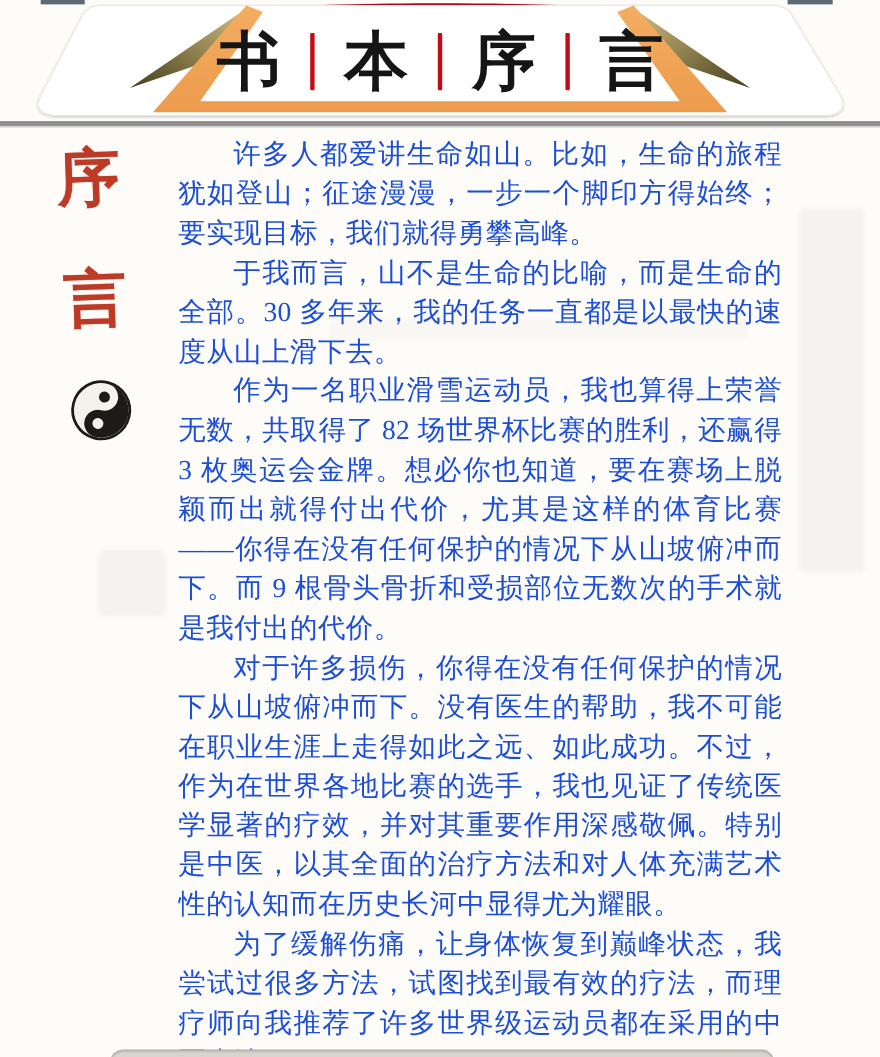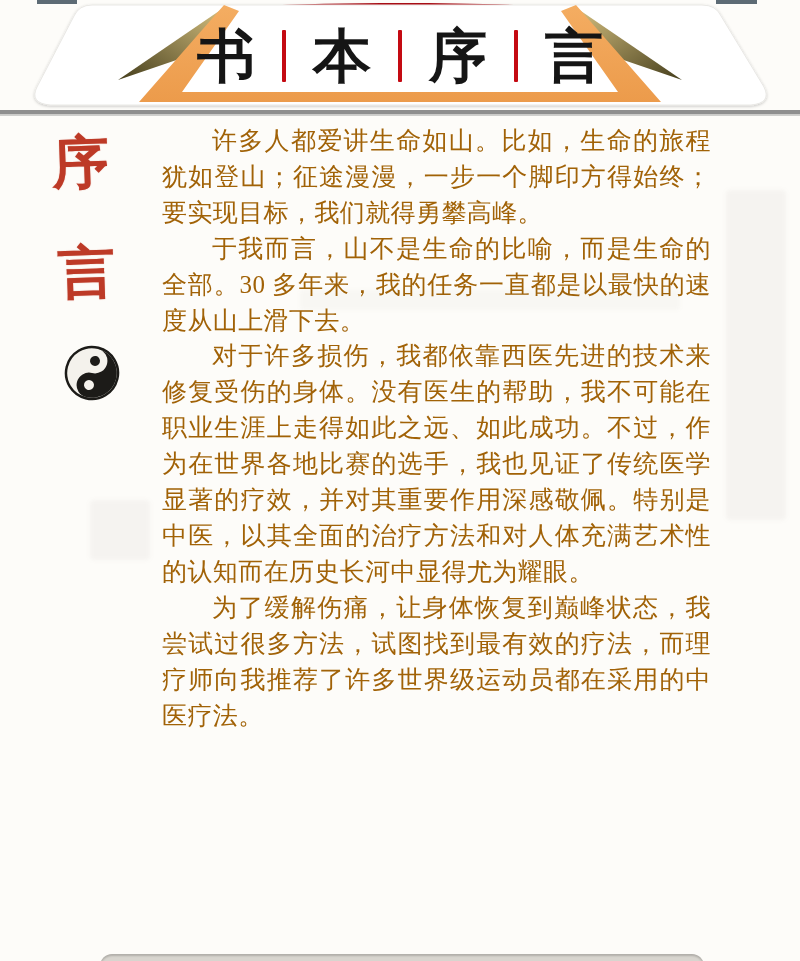--- a/index.html
+++ b/index.html
@@ -34,21 +34,21 @@
   .callig.c1{left:52px;top:133px;}
   .callig.c2{left:58px;top:243px;}
   .taiji{position:absolute;left:63px;top:344px;}
   
   .content{
     position:absolute;left:162px;top:123px;width:549px;height:838px;
     overflow:hidden;
   }
   .content p{
     margin:0;text-indent:2em;text-align:justify;
-    font-size:25px;line-height:35.9px;color:#a16207;
+    font-size:25px;line-height:35.9px;color:#1d4ed8;
     letter-spacing:.4px;
   }
   
   .smudge{position:absolute;background:rgba(90,85,70,.05);filter:blur(2px);border-radius:4px;}
   .bottom-bar{
     position:absolute;left:100px;top:954px;width:604px;height:12px;
     background:#d8d5cf;border-radius:14px 14px 0 0;
     box-shadow:inset 0 2px 2px rgba(0,0,0,.18);
   }
 </style>
@@ -116,21 +116,22 @@
       <circle cx="0" cy="0" r="26" fill="#f4f2ec" stroke="#1c1b18" stroke-width="2.5"></circle>
       <path d="M0,-24.8 A24.8,24.8 0 0 1 0,24.8 A12.4,12.4 0 0 1 0,0 A12.4,12.4 0 0 0 0,-24.8 Z" fill="#1c1b18"></path>
       <circle cx="0" cy="-12.4" r="5" fill="#1c1b18"></circle>
       <circle cx="0" cy="12.4" r="5" fill="#f4f2ec"></circle>
     </g>
   </svg>
 
   <div class="content">
       <p>许多人都爱讲生命如山。比如，生命的旅程犹如登山；征途漫漫，一步一个脚印方得始终；要实现目标，我们就得勇攀高峰。</p>
       <p>于我而言，山不是生命的比喻，而是生命的全部。30 多年来，我的任务一直都是以最快的速度从山上滑下去。</p>
-      <p>对于许多损伤，我都依靠西医先进的技术来修复受伤的身体。没有医生的帮助，我不可能在职业生涯上走得如此之远、如此成功。不过，作为在世界各地比赛的选手，我也见证了传统医学显著的疗效，并对其重要作用深感敬佩。特别是中医，以其全面的治疗方法和对人体充满艺术性的认知而在历史长河中显得尤为耀眼。</p>
+      <p>作为一名职业滑雪运动员，我也算得上荣誉无数，共取得了 82 场世界杯比赛的胜利，还赢得 3 枚奥运会金牌。想必你也知道，要在赛场上脱颖而出就得付出代价，尤其是这样的体育比赛——你得在没有任何保护的情况下从山坡俯冲而下。而 9 根骨头骨折和受损部位无数次的手术就是我付出的代价。</p>
+      <p>对于许多损伤，你得在没有任何保护的情况下从山坡俯冲而下。没有医生的帮助，我不可能在职业生涯上走得如此之远、如此成功。不过，作为在世界各地比赛的选手，我也见证了传统医学显著的疗效，并对其重要作用深感敬佩。特别是中医，以其全面的治疗方法和对人体充满艺术性的认知而在历史长河中显得尤为耀眼。</p>
       <p>为了缓解伤痛，让身体恢复到巅峰状态，我尝试过很多方法，试图找到最有效的疗法，而理疗师向我推荐了许多世界级运动员都在采用的中医疗法。</p>
     </div>
 
   <div class="smudge" style="left:726px;top:190px;width:60px;height:330px;"></div>
   <div class="smudge" style="left:90px;top:500px;width:60px;height:60px;"></div>
   <div class="smudge" style="left:300px;top:290px;width:380px;height:20px;background:rgba(90,85,70,.03);"></div>
 
   <div class="bottom-bar"></div>
 
 </div>

